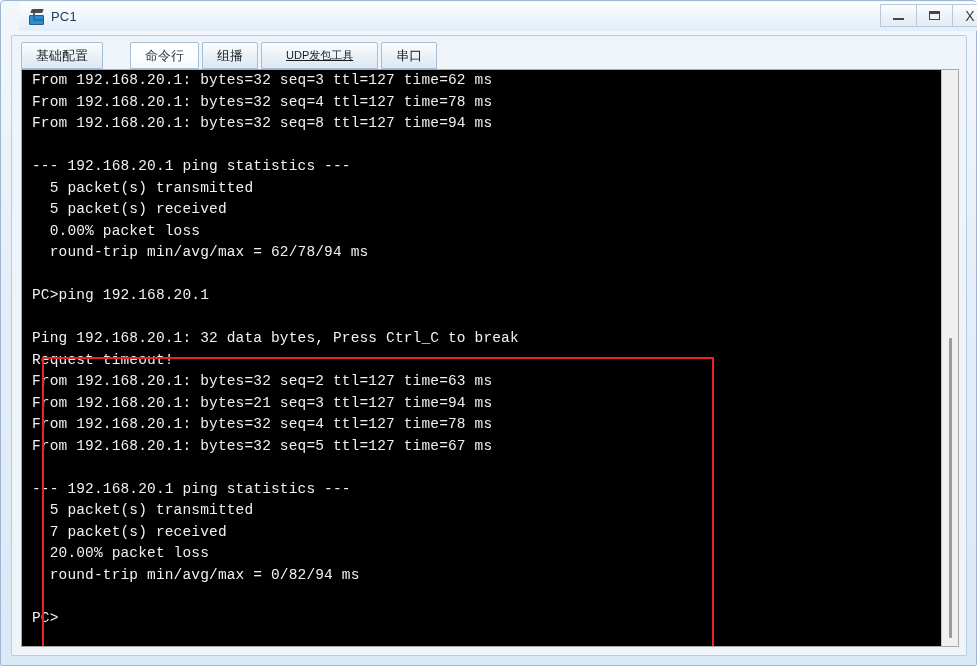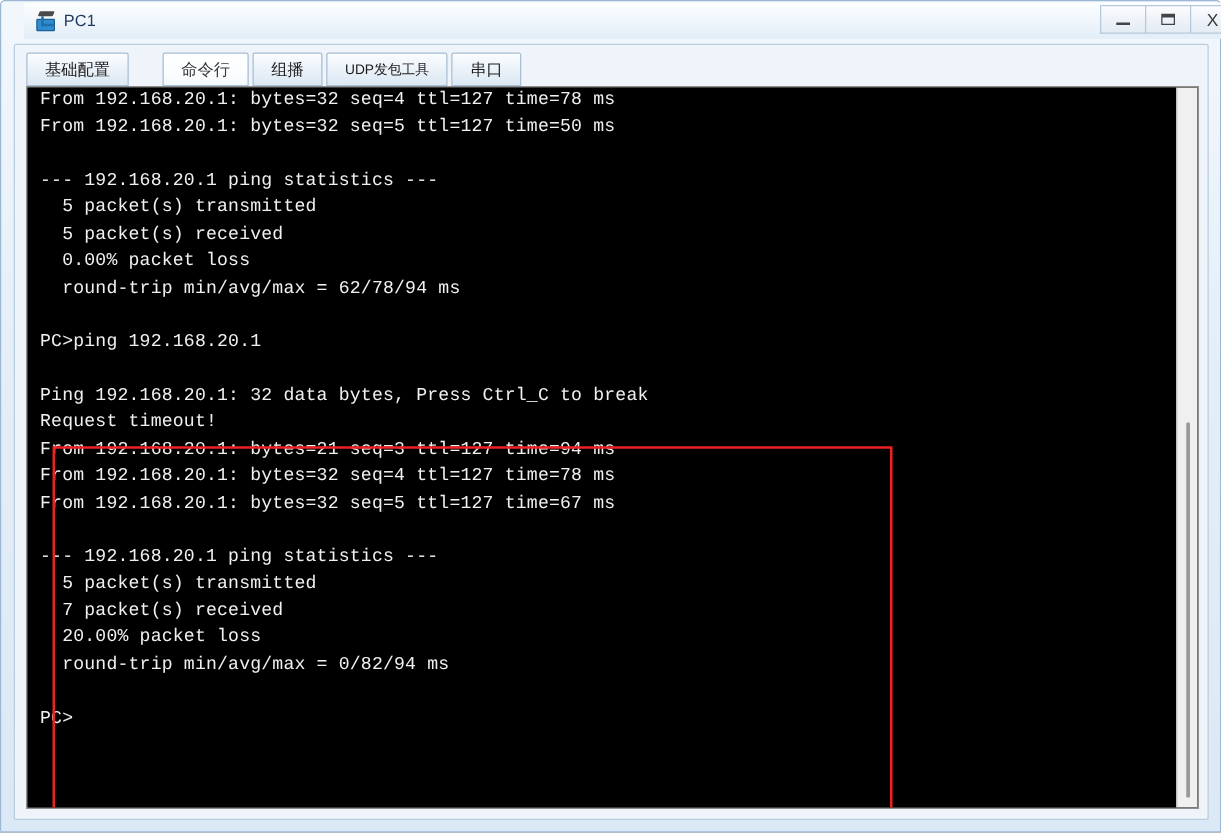--- a/index.html
+++ b/index.html
@@ -124,21 +124,21 @@
     margin-right: 3px;
     padding: 0 14px;
     border-radius: 2px 2px 0 0;
     white-space: nowrap;
   }
   .tab.active {
     background: linear-gradient(to bottom, #ffffff 0%, #fbfdff 60%, #f4f9fd 100%);
     color: #3a3a3a;
     margin-left: 24px;
   }
-  .tab.small { font-size: 11px; padding: 0 14px; }
+  .tab.small { font-size: 11px; padding: 0 24px; text-decoration: underline; }
 
   
   .terminal-wrap {
     position: absolute;
     left: 9px; top: 33px;
     width: 938px; height: 578px;
     box-sizing: border-box;
     border: 1px solid #a9a9a9;
     background: #000000;
     overflow: hidden;
@@ -234,33 +234,35 @@
       <div class="tab small">
         <span>UDP发包工具</span>
       </div>
       <div class="tab">
         <span>串口</span>
       </div>
     </div>
 
     <div class="terminal-wrap">
       <div class="terminal" id="terminal-output">
+          <div class="term-line">From 192.168.20.1: bytes=32 seq=3 ttl=127 time=62 ms</div>
           <div class="term-line">From 192.168.20.1: bytes=32 seq=4 ttl=127 time=78 ms</div>
-          <div class="term-line">From 192.168.20.1: bytes=32 seq=5 ttl=127 time=50 ms</div>
+          <div class="term-line">From 192.168.20.1: bytes=32 seq=8 ttl=127 time=94 ms</div>
           <div class="term-line blank">&nbsp;</div>
           <div class="term-line">--- 192.168.20.1 ping statistics ---</div>
           <div class="term-line">  5 packet(s) transmitted</div>
           <div class="term-line">  5 packet(s) received</div>
           <div class="term-line">  0.00% packet loss</div>
           <div class="term-line">  round-trip min/avg/max = 62/78/94 ms</div>
           <div class="term-line blank">&nbsp;</div>
           <div class="term-line">PC&gt;ping 192.168.20.1</div>
           <div class="term-line blank">&nbsp;</div>
           <div class="term-line">Ping 192.168.20.1: 32 data bytes, Press Ctrl_C to break</div>
           <div class="term-line">Request timeout!</div>
+          <div class="term-line">From 192.168.20.1: bytes=32 seq=2 ttl=127 time=63 ms</div>
           <div class="term-line">From 192.168.20.1: bytes=21 seq=3 ttl=127 time=94 ms</div>
           <div class="term-line">From 192.168.20.1: bytes=32 seq=4 ttl=127 time=78 ms</div>
           <div class="term-line">From 192.168.20.1: bytes=32 seq=5 ttl=127 time=67 ms</div>
           <div class="term-line blank">&nbsp;</div>
           <div class="term-line">--- 192.168.20.1 ping statistics ---</div>
           <div class="term-line">  5 packet(s) transmitted</div>
           <div class="term-line">  7 packet(s) received</div>
           <div class="term-line">  20.00% packet loss</div>
           <div class="term-line">  round-trip min/avg/max = 0/82/94 ms</div>
           <div class="term-line blank">&nbsp;</div>

